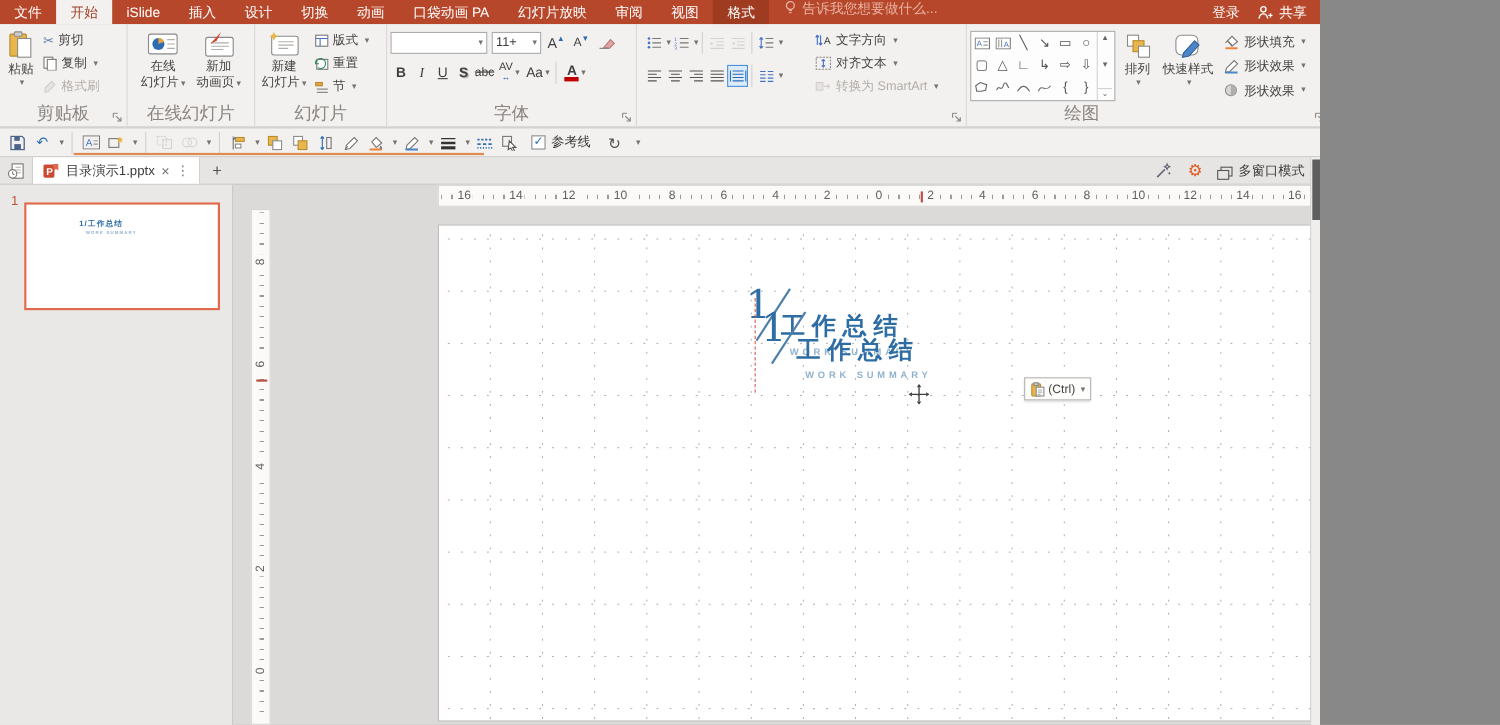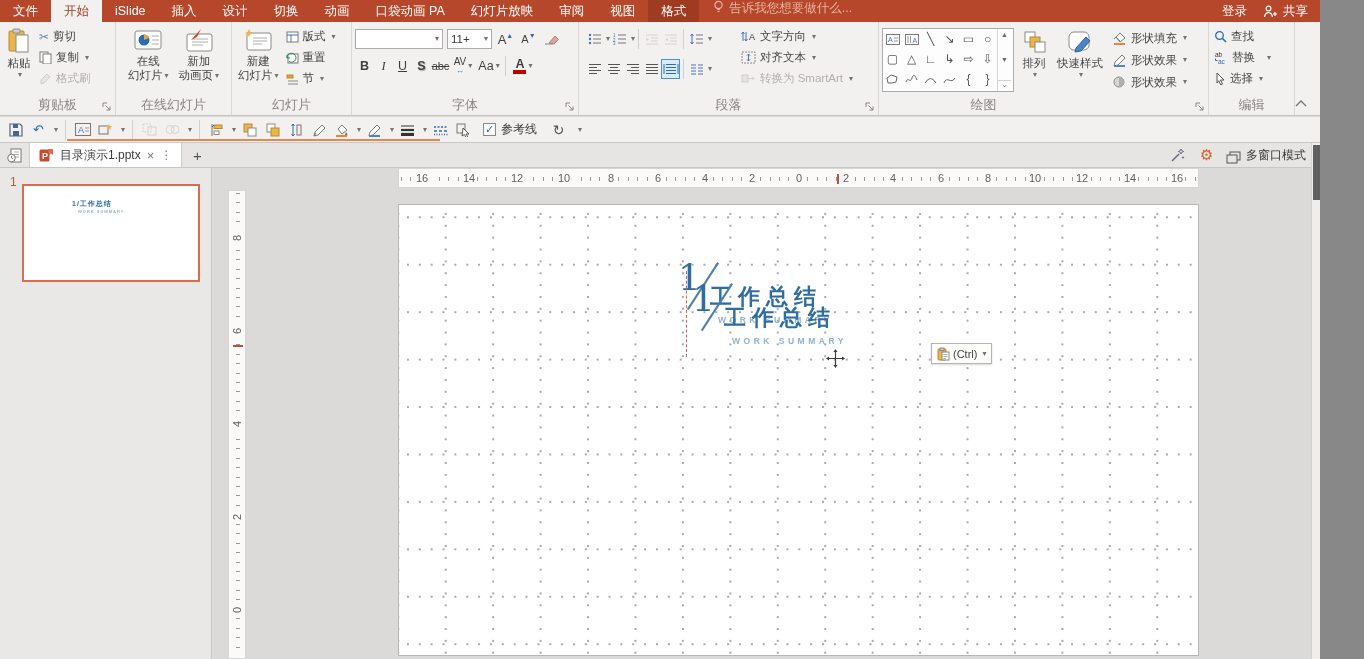--- a/index.html
+++ b/index.html
@@ -1,31 +1,31 @@
 <!DOCTYPE html>
 <html><head>
 <meta charset="utf-8">
 <style>
   *{box-sizing:border-box;margin:0;padding:0;user-select:none}
   body{font-family:"Liberation Sans",sans-serif;background:#888}
-  #app{position:relative;width:1320px;height:659px;background:#dcdad8;overflow:hidden;font-size:12px;color:#3b3b3b}
+  #app{position:relative;width:1200px;height:659px;background:#dcdad8;overflow:hidden;font-size:12px;color:#3b3b3b}
 
   
   .titlebar{position:absolute;top:0;left:0;width:100%;height:22px;background:#b7472a;display:flex;align-items:stretch;color:#fff;font-size:12.5px}
   .ttab{padding:0 13px;line-height:22px;white-space:nowrap;cursor:pointer}
   .ttab.active{background:#f3f1ef;color:#9e3b20}
   .ttab.dark{background:#9e3b20}
   .tellme{display:flex;align-items:flex-start;gap:5px;color:#e7b1a1;margin-left:14px;white-space:nowrap;cursor:pointer}
   .tb-right{margin-left:auto;display:flex;align-items:center;gap:6px;padding-right:12px}
   .tb-right .lbl{cursor:pointer}
 
   
   .ribbon{position:absolute;top:22px;left:0;width:100%;height:94px;background:#f3f1ef;border-bottom:1px solid #c6c4c2;display:flex}
   .rgroup{position:relative;border-right:1px solid #d9d7d5;height:100%;padding:4px 3px 16px;flex:none}
-  .glabel{position:absolute;bottom:1px;left:0;right:0;text-align:center;font-size:13px;color:#8a8480;white-space:nowrap}
+  .glabel{position:absolute;bottom:1px;left:0;right:0;text-align:center;font-size:16px;color:#8a8480;white-space:nowrap}
   .launcher{position:absolute;bottom:4px;right:4px;cursor:pointer}
   .bigbtn{display:inline-flex;flex-direction:column;align-items:center;gap:1px;padding:2px 3px;font-size:11.5px;line-height:13px;text-align:center;color:#444;cursor:pointer;vertical-align:top}
   .smallbtn{display:flex;align-items:center;gap:4px;height:21px;padding:0 2px;font-size:11.5px;color:#444;cursor:pointer;white-space:nowrap}
   .dis{color:#b3aeaa}
   .dis svg{opacity:.45}
   .dd{font-size:8px;color:#767270;margin-left:2px;line-height:8px}
   .combo{display:flex;align-items:center;justify-content:space-between;background:#fff;border:1px solid #ababab;height:20px;padding:0 3px;font-size:11.5px;cursor:text}
   .tgl{min-width:19px;height:20px;display:flex;align-items:center;justify-content:center;font-size:12.5px;color:#3f3f3f;cursor:pointer}
   .vsep{width:1px;height:20px;background:#d2d0ce;margin:0 3px}
   .sel{border:1px solid #4a90d9;background:#dcebf9}
@@ -424,21 +424,20 @@
           <span class="ic">
             <svg width="15" height="13" viewBox="0 0 15 13">
                 <rect x="1" y="3" width="6" height="7" fill="#d8d4d0" stroke="#a8a4a0"></rect>
                 <path d="M8 6.5h5M11 4.5l2 2-2 2" fill="none" stroke="#a8a4a0"></path>
               </svg>
           </span>
           <span>转换为 SmartArt</span>
           <span class="dd">▾</span>
         </div>
       </div>
-      <div class="glabel">段落</div>
       <span class="launcher">
         <svg width="9" height="9" viewBox="0 0 9 9">
             <path d="M1 1h4M1 1v4M3.5 3.5L8 8M8 4.5V8H4.5" fill="none" stroke="#8a8480"></path>
           </svg>
       </span>
     </div>
 
     <div class="rgroup" style="width:330px">
       <div style="display:flex;align-items:flex-start;gap:4px">
         <div class="gallery" style="width:132px;height:64px;margin-top:2px">

